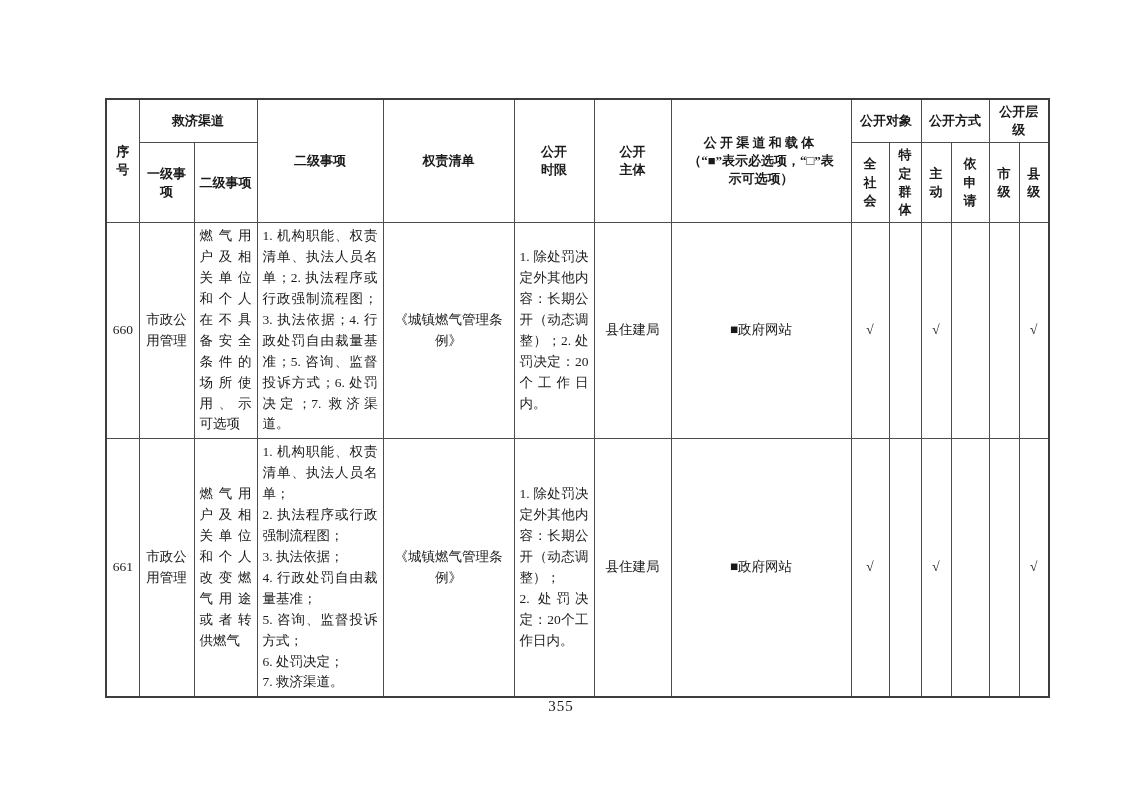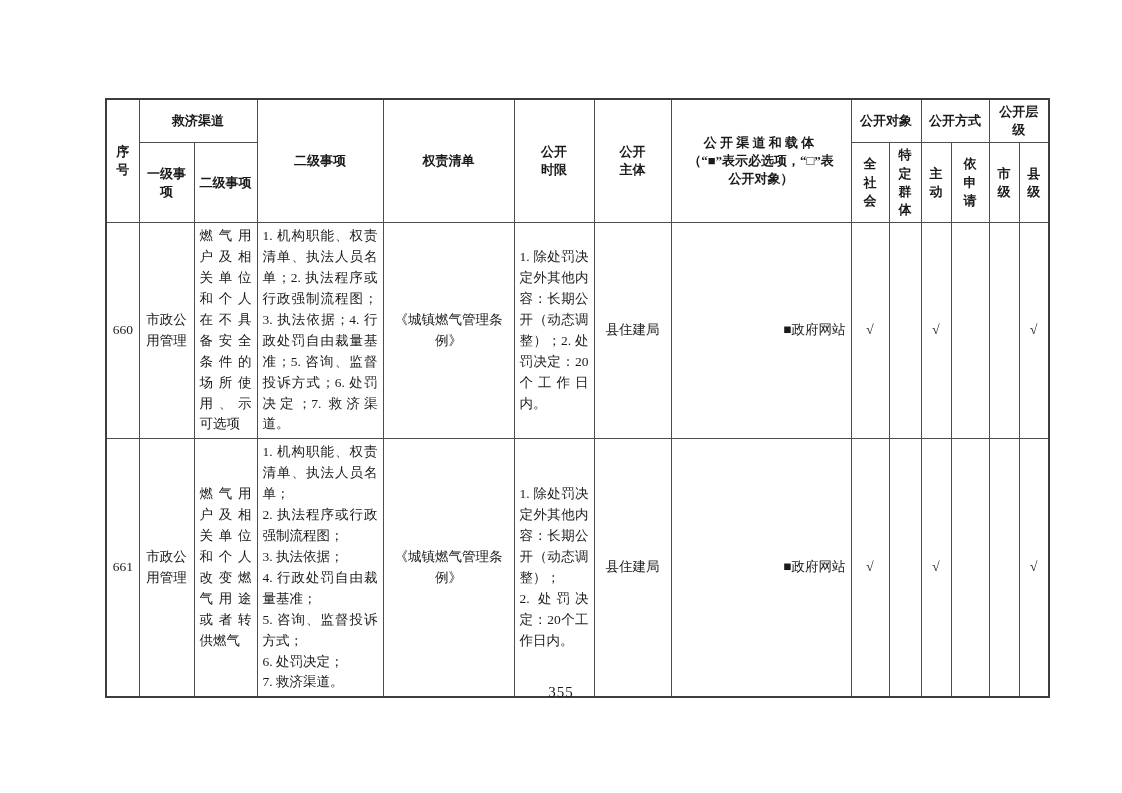--- a/index.html
+++ b/index.html
@@ -34,35 +34,35 @@
     overflow: hidden;
   }
   table.disclosure th {
     font-weight: bold;
     text-align: center;
     font-size: 13px;
     line-height: 1.4;
   }
   .pre { white-space: pre-line; }
   .center { text-align: center; }
-  .left { text-align: right; }
+  .left { text-align: center; }
   .justify { text-align: justify; }
   .vtext { white-space: pre-line; line-height: 1.3; }
   .channel-head { text-align: left; font-weight: bold; }
   .channel-head .l1 {
     display: block;
     text-align: center;
     padding-right: 4px;
     white-space: pre;
   }
   .channel-head .l2, .channel-head .l3 { display: block; text-align: center; }
   .check { text-align: center; font-size: 13px; }
   .page-number {
     position: absolute;
-    top: 684px;
+    top: 698px;
     left: 0;
     width: 100%;
     text-align: center;
     font-size: 15px;
     letter-spacing: 1px;
   }
   tr.hdr1 { height: 39px; }
   tr.hdr2 { height: 79px; }
   tr.r660 { height: 172px; }
   tr.r661 { height: 205px; }
@@ -97,21 +97,21 @@
       <th colspan="2">救济渠道</th>
       <th rowspan="2">二级事项</th>
       <th rowspan="2">权责清单</th>
       <th rowspan="2" class="pre">公开
 时限</th>
       <th rowspan="2" class="pre">公开
 主体</th>
       <th rowspan="2" class="channel-head">
         <span class="l1">公 开 渠 道 和 载 体</span>
         <span class="l2">（“■”表示必选项，“□”表</span>
-        <span class="l3">公开对象）</span>
+        <span class="l3">示可选项）</span>
       </th>
       <th colspan="2">公开对象</th>
       <th colspan="2">公开方式</th>
       <th colspan="2">公开层
 级</th>
     </tr>
 
     <tr class="hdr2">
       <th class="pre">一级事
 项</th>

